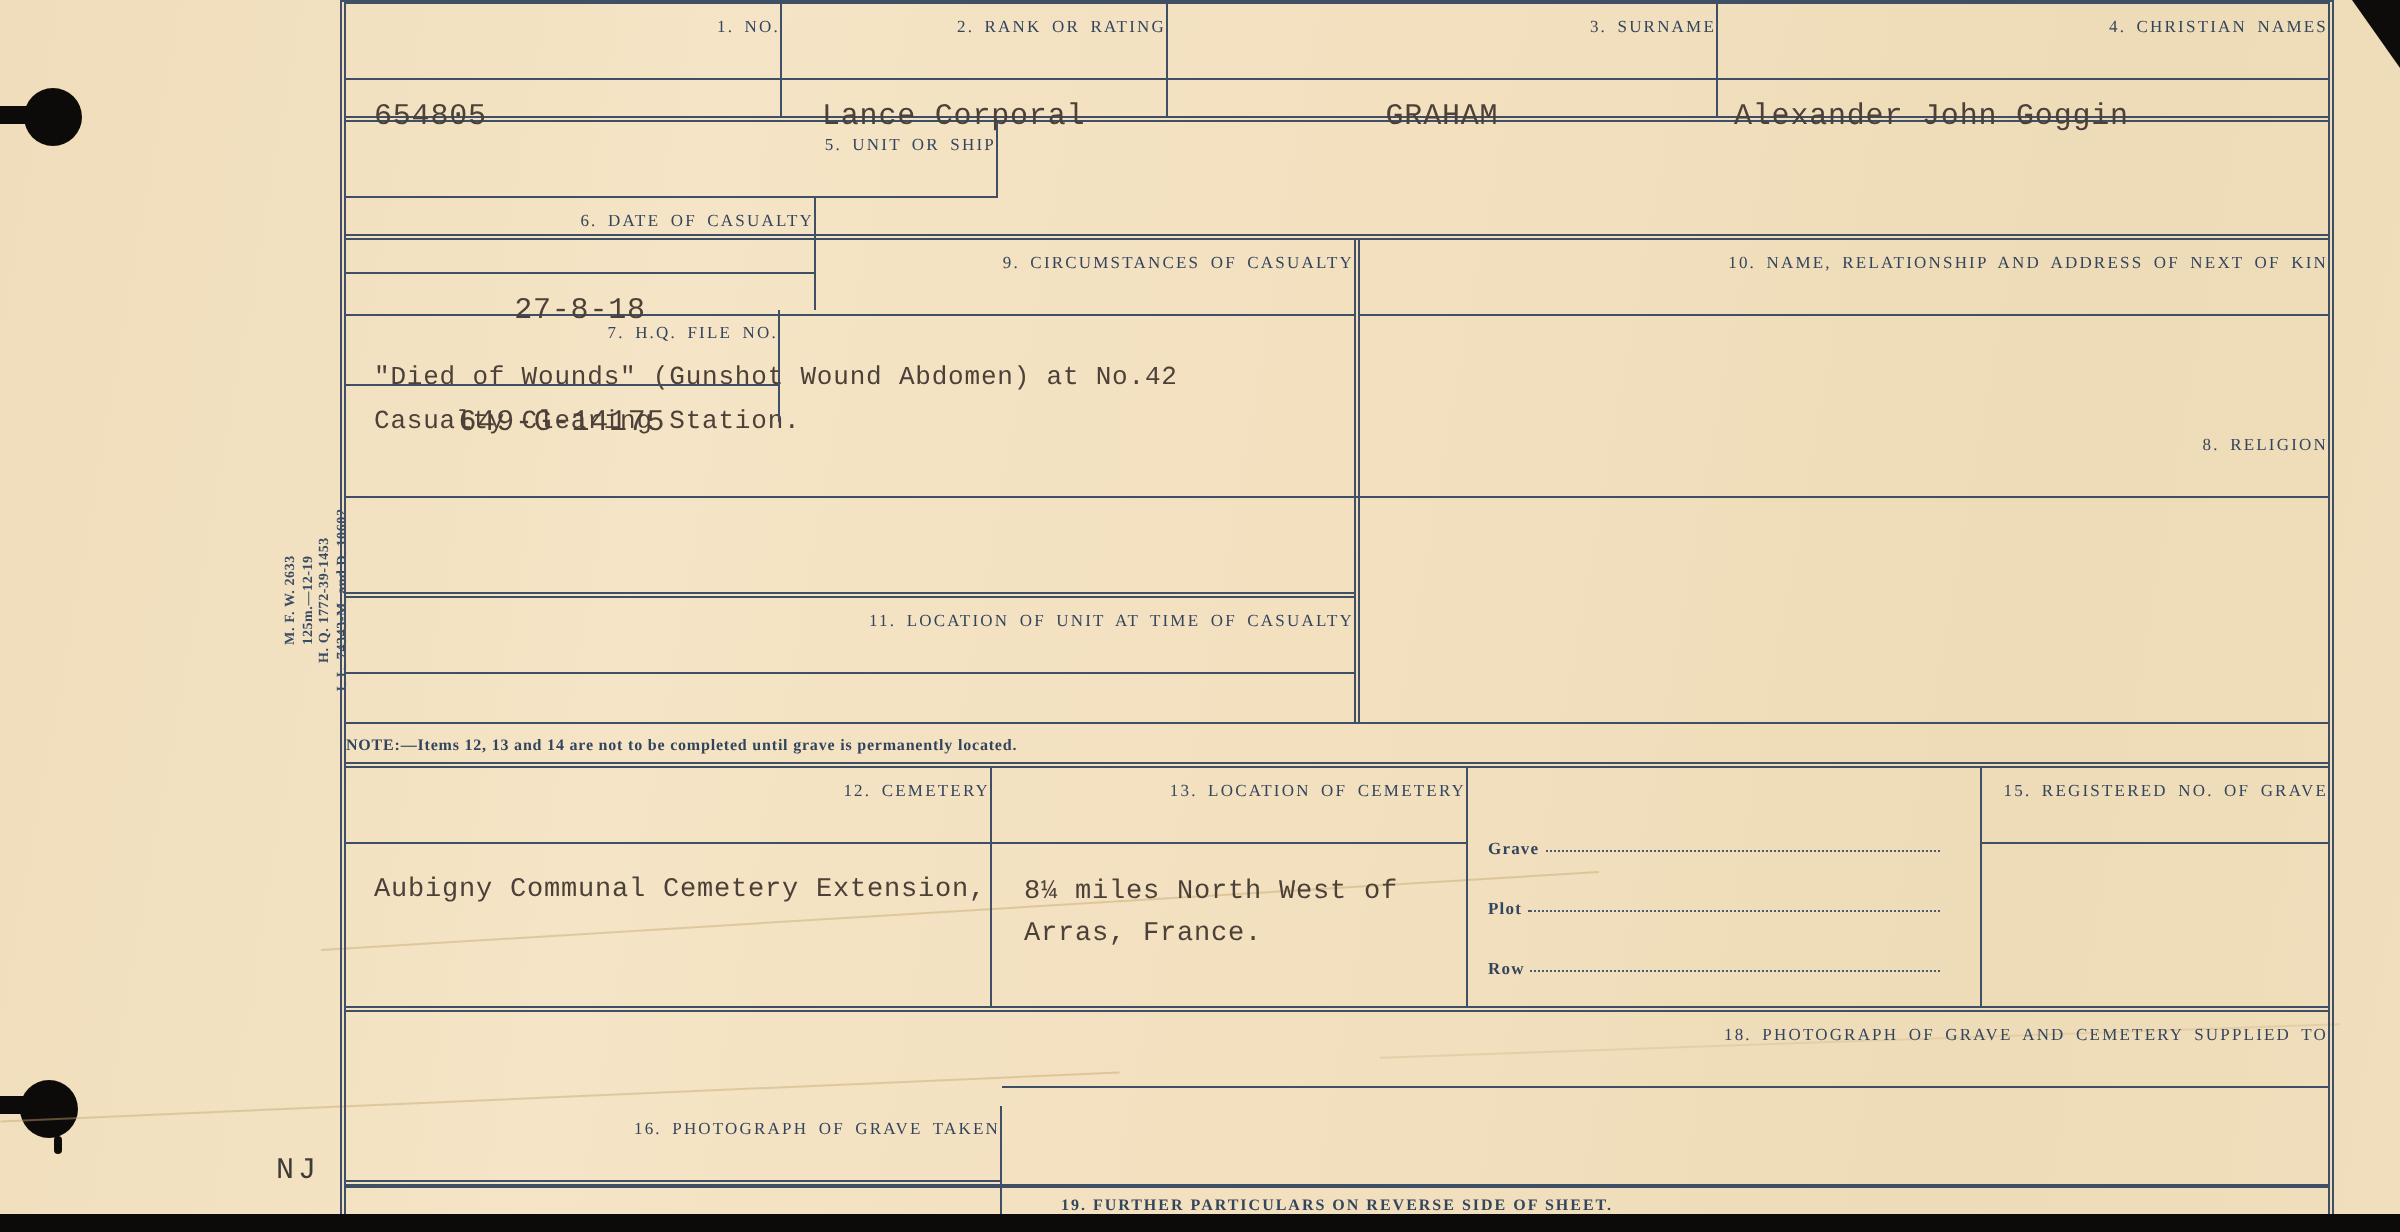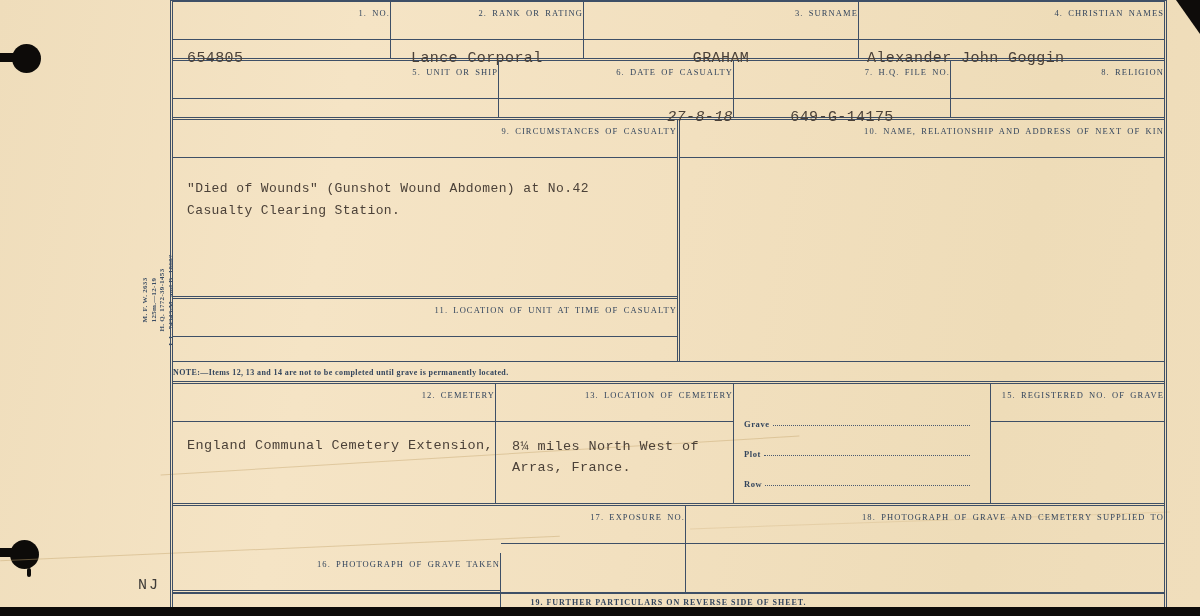--- a/index.html
+++ b/index.html
@@ -20,21 +20,21 @@
        border-left:3px double #3e4f66;border-right:3px double #3e4f66;border-top:2px solid #3e4f66;}
   .row{display:flex;width:100%;}
   .cell{height:100%;position:relative;}
   .cell.bdr{border-right:1.5px solid #3e4f66;}
   .label{font-family:"Liberation Serif","DejaVu Serif",serif;font-size:8.5px;font-weight:400;
          letter-spacing:1.1px;word-spacing:2px;color:#33455d;text-align:right;
          padding-top:6px;height:38px;border-bottom:1px solid #3e4f66;white-space:nowrap;overflow:hidden;}
   .typed{font-family:"Liberation Mono","DejaVu Sans Mono",monospace;color:#4b4138;font-size:15px;letter-spacing:.4px;}
   .value{padding-top:10px;}
   .row1{height:59px;border-bottom:3px double #3e4f66;}
-  .row2{height:59px;border-bottom:3px double #3e4f66;}
+  .row2{height:59px;border-bottom:3px double #3e4f66;flex-direction:column;}
   .row3{height:242px;border-bottom:1px solid #3e4f66;display:flex;}
   .lblock{width:507px;height:100%;border-right:3px double #3e4f66;}
   .rblock{flex:1;height:100%;}
   .sec9{height:179px;border-bottom:3px double #3e4f66;}
   .circ{padding:20px 10px 0 14px;font-size:13px;line-height:22px;width:492px;}
   .noterow{height:22px;border-bottom:3px double #3e4f66;}
   .note-text{font-family:"Liberation Serif","DejaVu Serif",serif;font-size:8px;font-weight:700;
              letter-spacing:.4px;color:#33455d;padding-top:6px;display:block;}
   .row5{height:122px;border-bottom:3px double #3e4f66;}
   .row5 .value{font-size:13.5px;}
@@ -102,21 +102,21 @@
           <div class="value typed" style="padding-left:8px;">Alexander John Goggin</div>
         </div>
       </div>
 
       <div class="row row2">
         <div class="cell bdr" style="width:326px;">
           <div class="label">5.  UNIT OR SHIP</div>
         </div>
         <div class="cell bdr" style="width:235px;">
           <div class="label">6.  DATE OF CASUALTY</div>
-          <div class="value typed" style="text-align:right;font-style:italic;">27-8-18</div>
+          <div class="value typed" style="text-align:center;">27-8-18</div>
         </div>
         <div class="cell bdr" style="width:217px;">
           <div class="label">7.  H.Q. FILE NO.</div>
           <div class="value typed" style="text-align:center;">649-G-14175</div>
         </div>
         <div class="cell" style="flex:1;">
           <div class="label">8.  RELIGION</div>
         </div>
       </div>
 
@@ -137,21 +137,21 @@
         </div>
       </div>
 
       <div class="noterow">
         <span class="note-text">NOTE:—Items 12, 13 and 14 are not to be completed until grave is permanently located.</span>
       </div>
 
       <div class="row row5">
         <div class="cell bdr" style="width:323px;">
           <div class="label">12.  CEMETERY</div>
-          <div class="value typed" style="padding-left:14px;padding-top:16px;">England Communal Cemetery Extension,</div>
+          <div class="value typed" style="padding-left:14px;padding-top:16px;">Aubigny Communal Cemetery Extension,</div>
         </div>
         <div class="cell bdr" style="width:238px;">
           <div class="label">13.  LOCATION OF CEMETERY</div>
           <div class="value typed" style="padding-left:16px;padding-top:14px;width:205px;line-height:21px;">8¼ miles North West of Arras, France.</div>
         </div>
         <div class="cell bdr" style="width:257px;">
           <div class="grave-wrap">
             <div class="grave-row">
               <span class="glabel">Grave</span>
               <span class="dots"></span>
@@ -170,24 +170,20 @@
           <div class="label">15.  REGISTERED NO. OF GRAVE</div>
           <div class="value typed"></div>
         </div>
       </div>
 
       <div class="row row6">
         <div class="cell bdr" style="width:328px;margin-top:47px;">
           <div class="label">16.  PHOTOGRAPH OF GRAVE TAKEN</div>
           <div class="value typed"></div>
         </div>
-        <div class="cell bdr" style="width:185px;">
-          <div class="label">17.  EXPOSURE NO.</div>
-          <div class="value typed"></div>
-        </div>
         <div class="cell" style="flex:1;">
           <div class="label">18.  PHOTOGRAPH OF GRAVE AND CEMETERY SUPPLIED TO</div>
           <div class="value typed"></div>
         </div>
       </div>
 
       <div class="row7">
         <span class="foot-label">19.  FURTHER PARTICULARS ON REVERSE SIDE OF SHEET.</span>
       </div>
 

